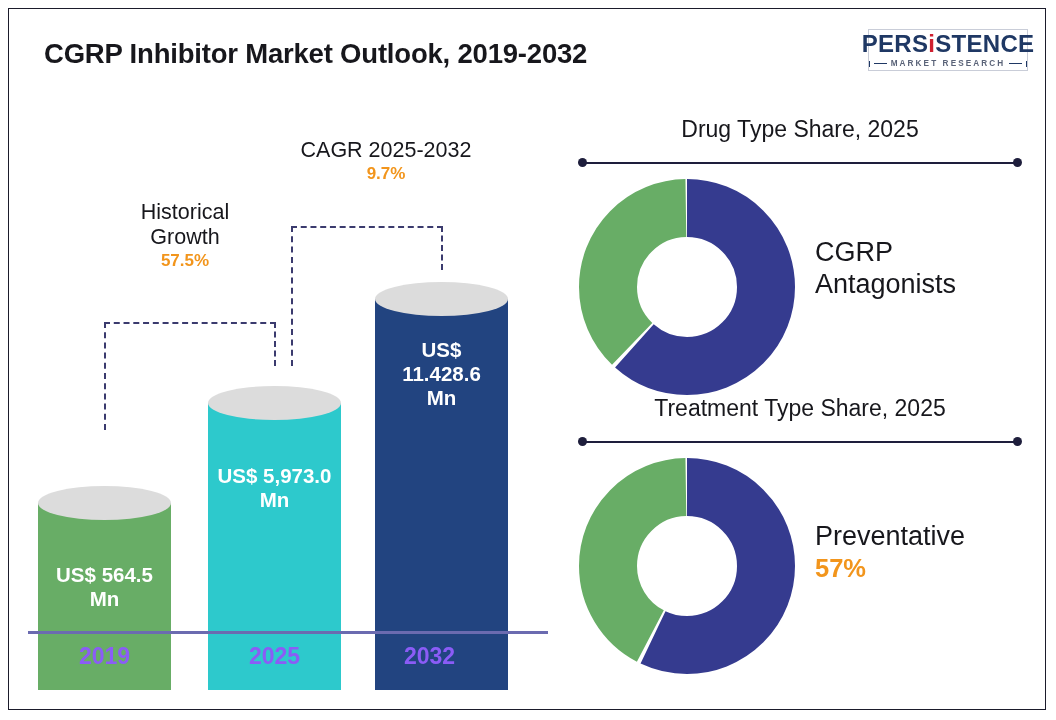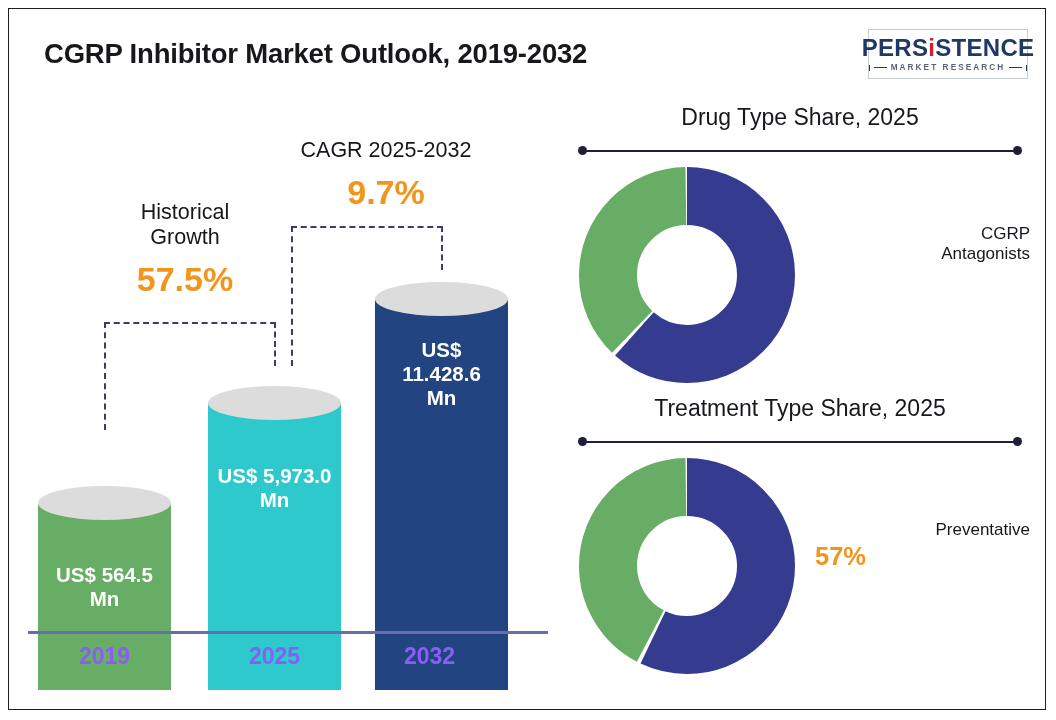--- a/index.html
+++ b/index.html
@@ -39,21 +39,21 @@
     color: #17171c;
     letter-spacing: -0.2px;
     white-space: nowrap;
     margin-left: 10px;
   }
   #logo {
     position: absolute;
     left: 868px;
     top: 29px;
     width: 160px;
-    height: 50px;
+    height: 42px;
     border: 1px solid #c9cdd8;
     background: #ffffff;
     box-sizing: border-box;
     display: flex;
     flex-direction: column;
     align-items: center;
     justify-content: center;
   }
   #logo-word {
     font-size: 24px;
@@ -148,24 +148,24 @@
     position: absolute;
     text-align: center;
     line-height: 1.17;
   }
   .annot .cap {
     font-size: 21.5px;
     color: #17171c;
     white-space: pre-line;
   }
   .annot .val {
-    font-size: 34px;
+    font-size: 17px;
     font-weight: 700;
     color: #f2951c;
-    margin-top: 10px;
+    margin-top: 1px;
   }
 
   
   .dash-v {
     position: absolute;
     border-left: 2.4px dashed #3b3b6e;
   }
   .dash-h {
     position: absolute;
     border-top: 2.4px dashed #3b3b6e;
@@ -230,24 +230,23 @@
   }
   .donut-wrap svg { display: block; }
 
   .donut-legend {
     position: absolute;
     left: 255px;
     width: 215px;
     line-height: 1.2;
   }
   .donut-legend .lname {
-    font-size: 17px;
+    font-size: 27px;
     color: #17171c;
     white-space: pre-line;
-    text-align: right;
   }
   .donut-legend .lval {
     font-size: 25.5px;
     font-weight: 700;
     color: #f2951c;
     margin-top: 1px;
   }
 </style>
 </head>
 <body>
@@ -314,21 +313,21 @@
 
     <div id="baseline"></div>
 
     <div class="year-label" style="left:20px; top:543px; width:133px;">2019</div>
     <div class="year-label" style="left:190px; top:543px; width:133px;">2025</div>
     <div class="year-label" style="left:357px; top:543px; width:109px;">2032</div>
   </div>
 
   <div id="donut-panel">
 
-    <div class="donut-section" style="top:4px;">
+    <div class="donut-section" style="top:16px;">
       <div class="section-title">Drug Type Share, 2025</div>
       <div class="divider">
         <span class="dot left"></span>
         <span class="dline"></span>
         <span class="dot right"></span>
       </div>
       <div class="donut-wrap">
         <svg width="218" height="218" viewBox="0 0 218 218" aria-hidden="true">
 
           <circle cx="109" cy="109" r="79" fill="none" stroke="#353b8f" stroke-width="58" stroke-dasharray="305.3 191.1" stroke-dashoffset="0" transform="rotate(-90 109 109)"></circle>

